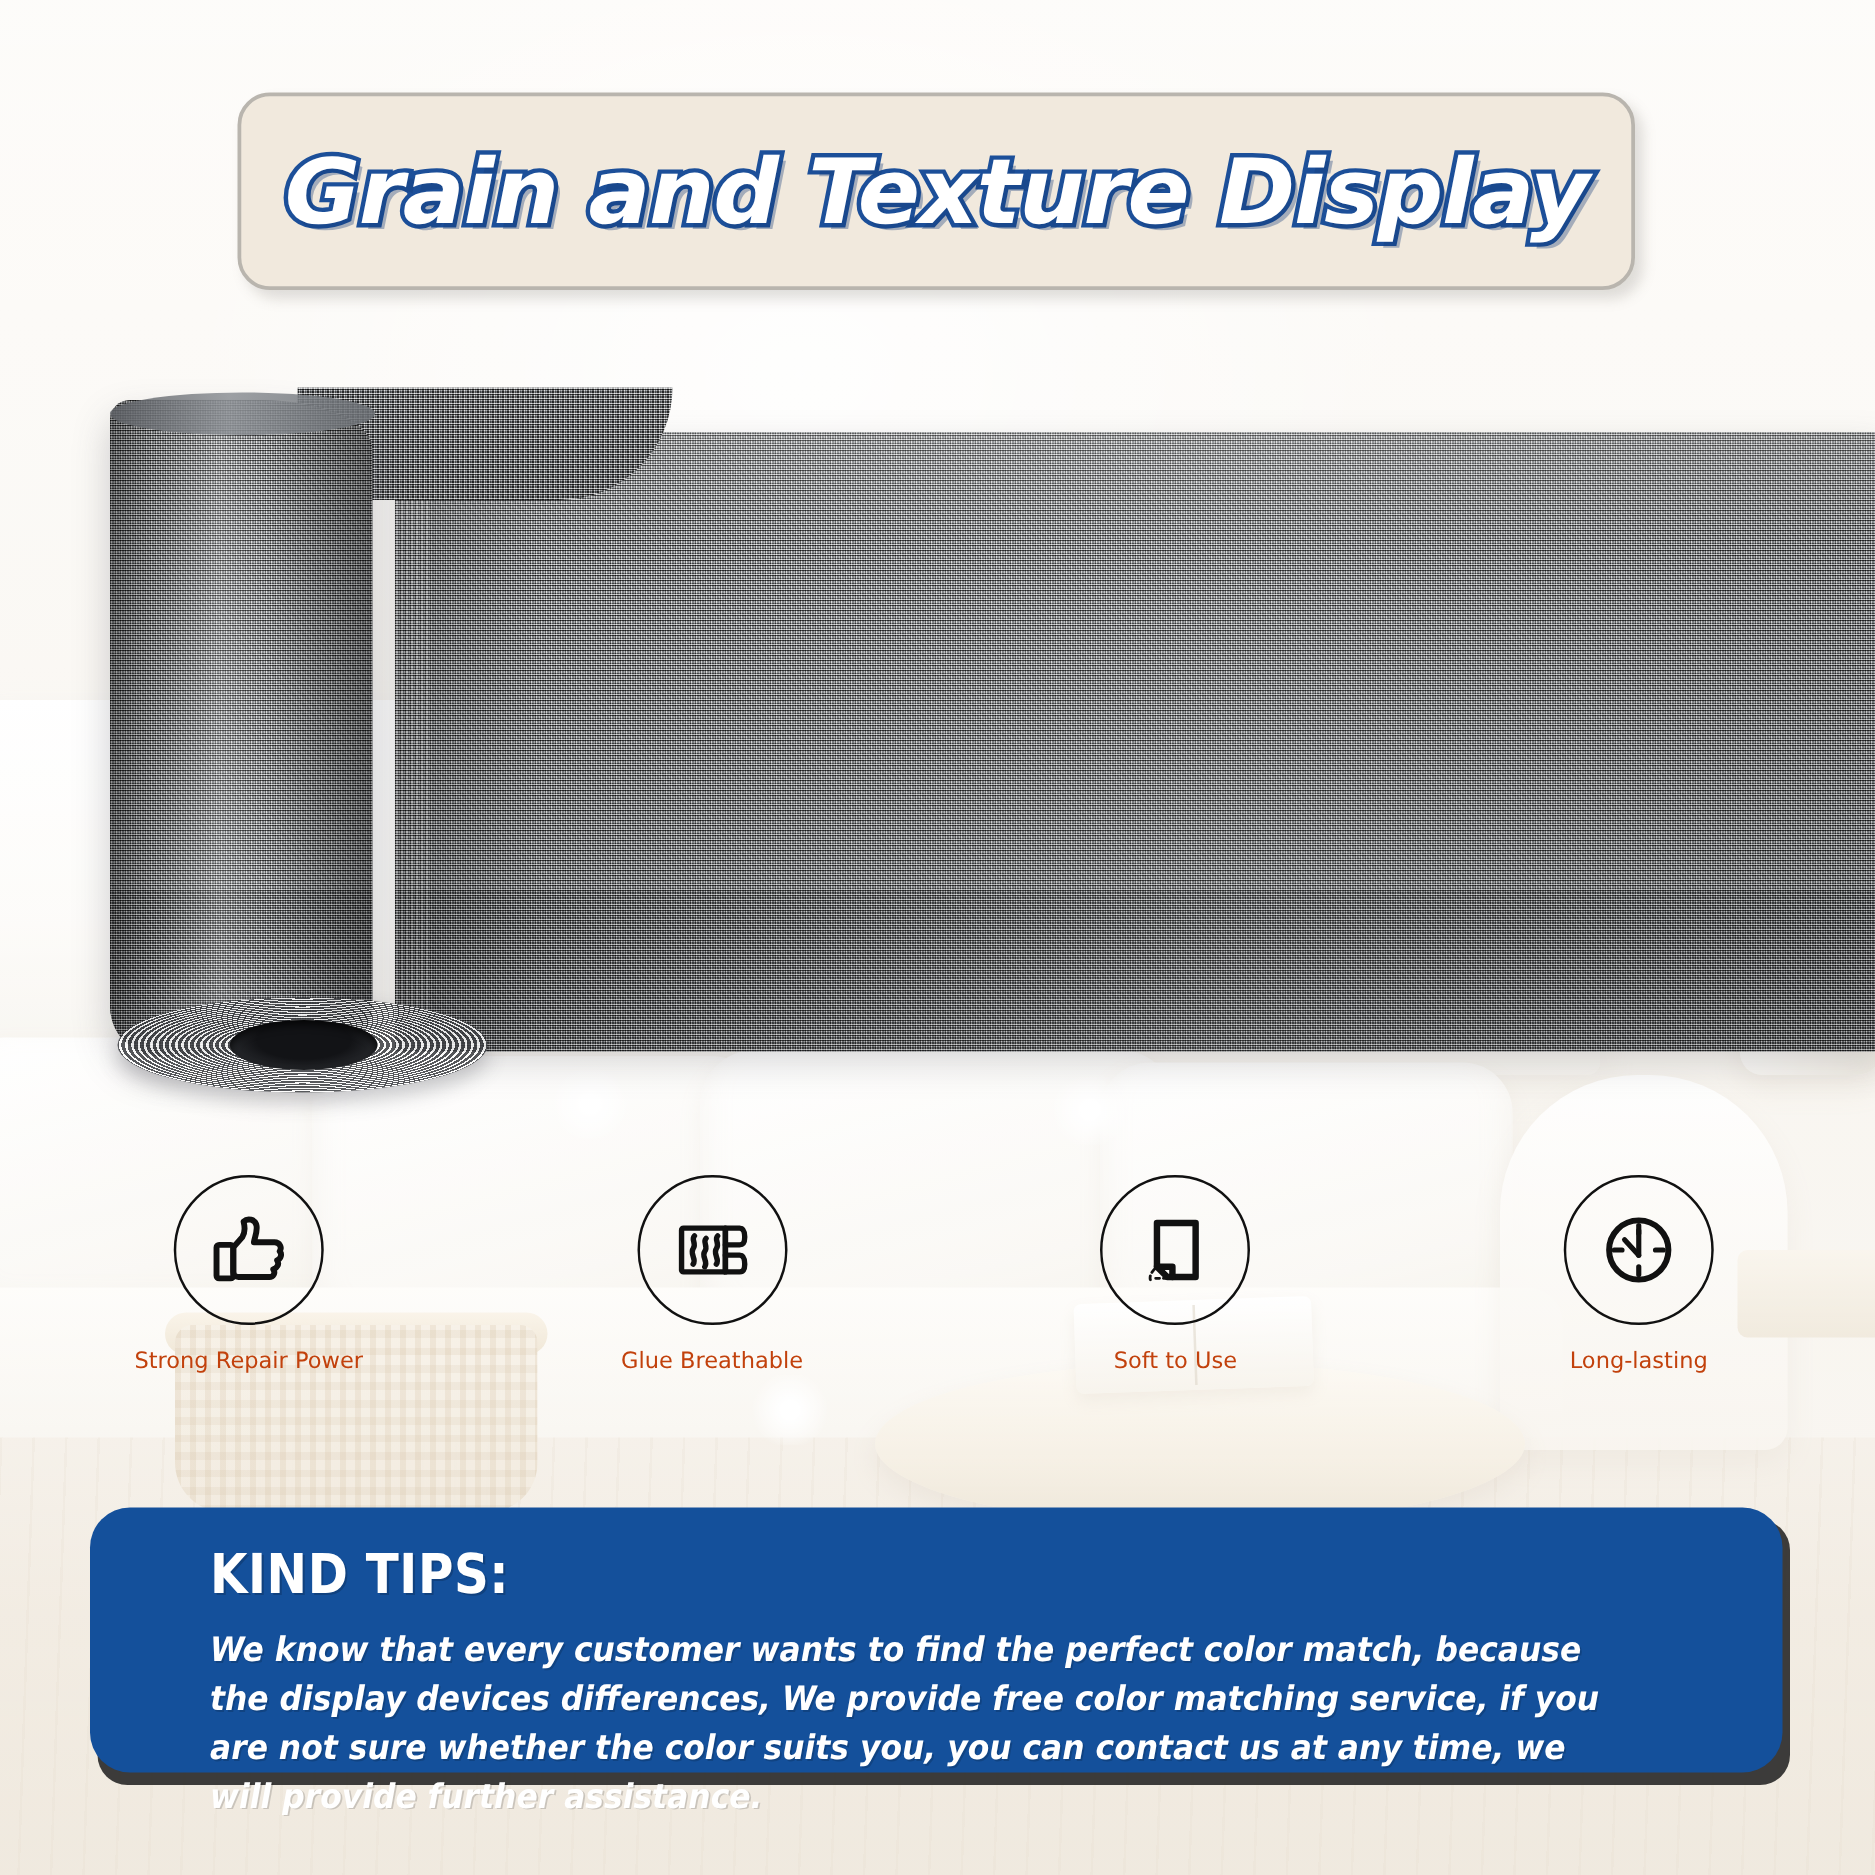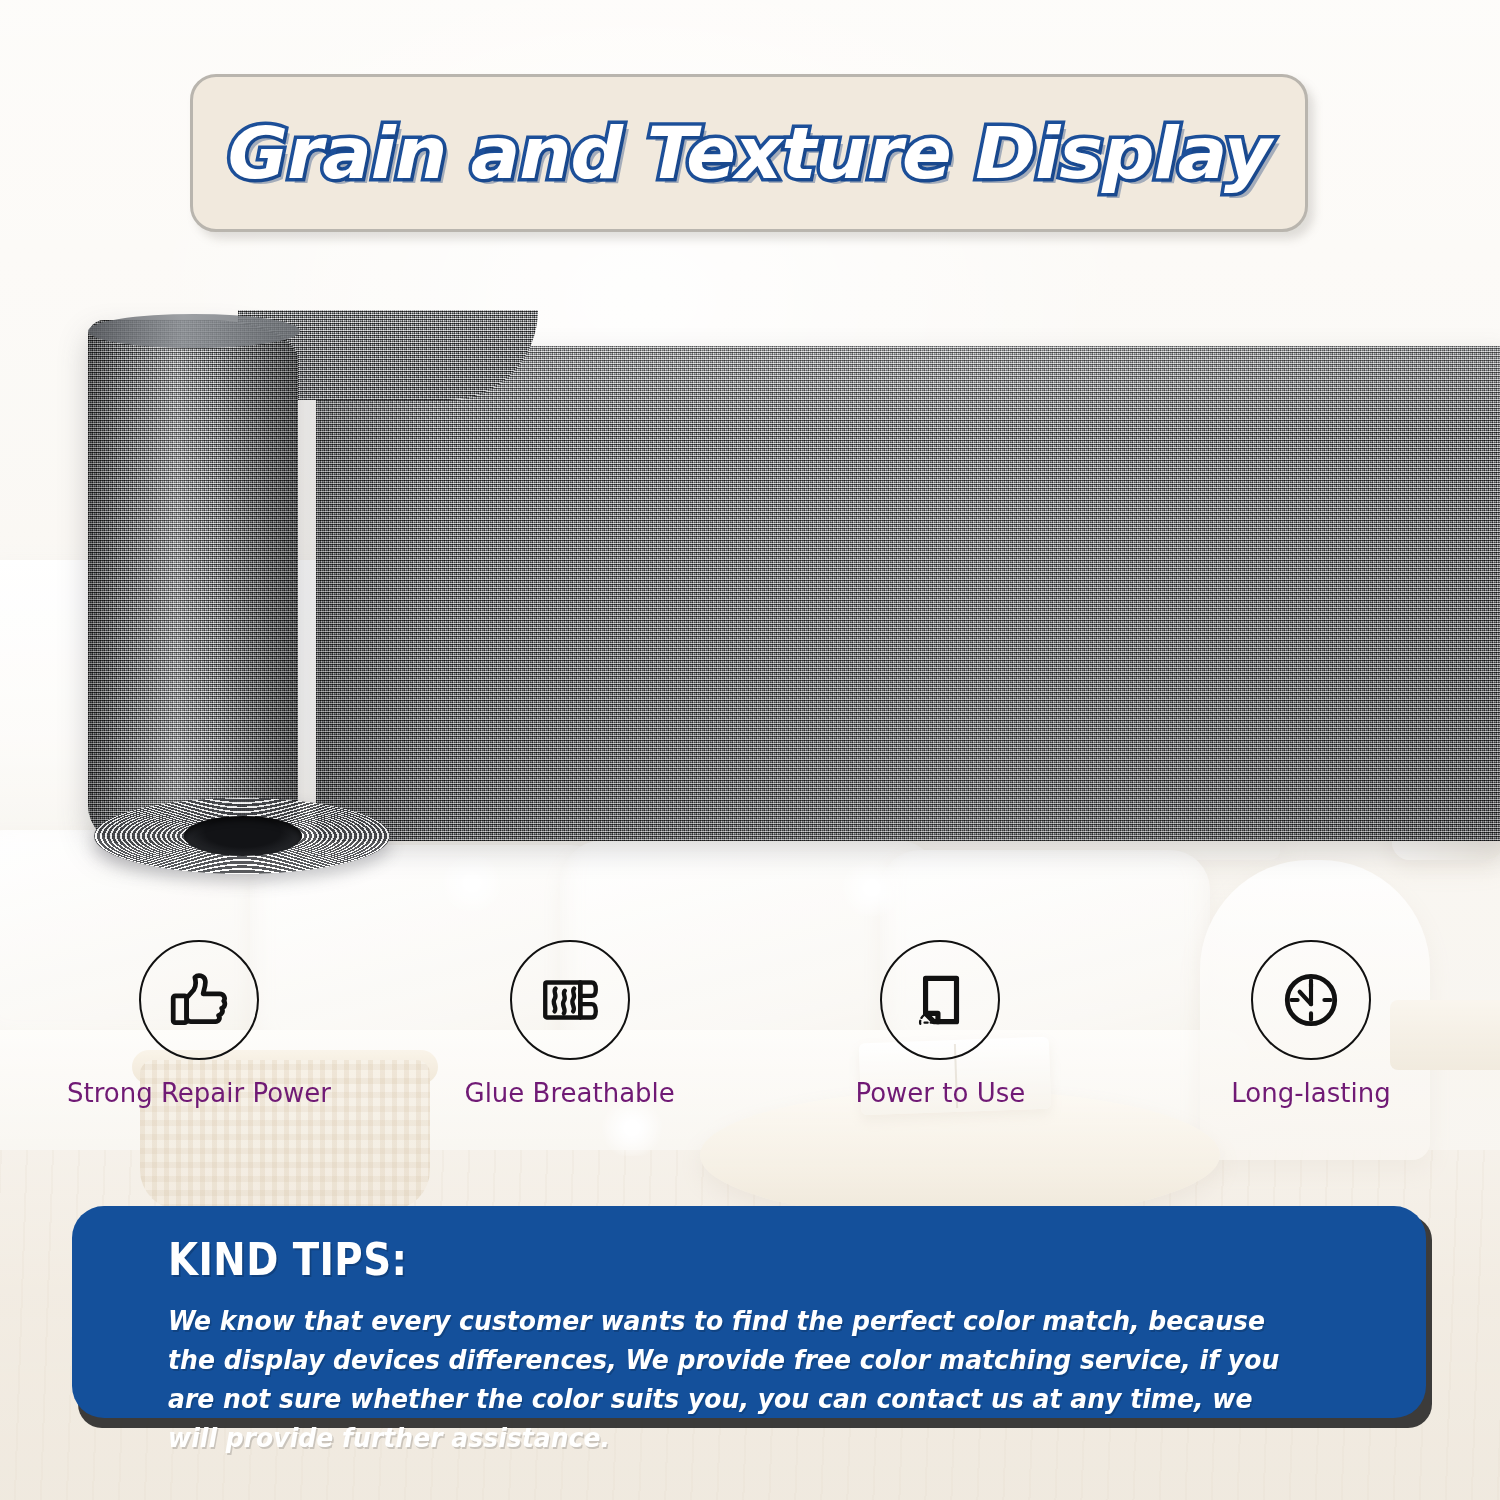--- a/index.html
+++ b/index.html
@@ -236,21 +236,21 @@
   }
   .feature{width:218px;display:flex;flex-direction:column;align-items:center;}
   .feat-circle{
     width:116px;height:116px;border-radius:50%;
     border:2.5px solid #111;
     display:flex;align-items:center;justify-content:center;
   }
   .feat-label{
     margin-top:18px;
     font-family:"DejaVu Sans",sans-serif;
-    font-size:26px;color:#701a75;white-space:nowrap;
+    font-size:18px;color:#c2410c;white-space:nowrap;
   }
 
   
   .tips-shadow{
     position:absolute;left:78px;top:1216px;width:1354px;height:212px;
     background:#1c1c1c;border-radius:24px;opacity:.85;
   }
   .tips{
     position:absolute;left:72px;top:1206px;width:1354px;height:212px;
     background:#14509b;border-radius:32px;
@@ -359,21 +359,21 @@
           <g fill="none" stroke="#111" stroke-width="5" stroke-linejoin="round" stroke-linecap="round">
             <path d="M18 11 L48 11 L48 53 L26 53 L18 45 L18 11 Z"></path>
             <path d="M18 45 L30 45 L30 53"></path>
           </g>
           <g fill="none" stroke="#111" stroke-width="2.2" stroke-linecap="round" stroke-dasharray="3 3">
             <path d="M16 47 C12 51 12 55 14 57"></path>
             <path d="M17 54 L25 54"></path>
           </g>
         </svg>
       </div>
-      <div class="feat-label">Power to Use</div>
+      <div class="feat-label">Soft to Use</div>
     </div>
 
     <div class="feature">
       <div class="feat-circle">
         <svg width="66" height="66" viewBox="0 0 64 64">
           <g fill="none" stroke="#111" stroke-linecap="round">
             <circle cx="32" cy="32" r="23" stroke-width="4.6"></circle>
             <path stroke-width="4" d="M32 13 L32 19"></path>
             <path stroke-width="4" d="M32 45 L32 51"></path>
             <path stroke-width="4" d="M13 32 L19 32"></path>

